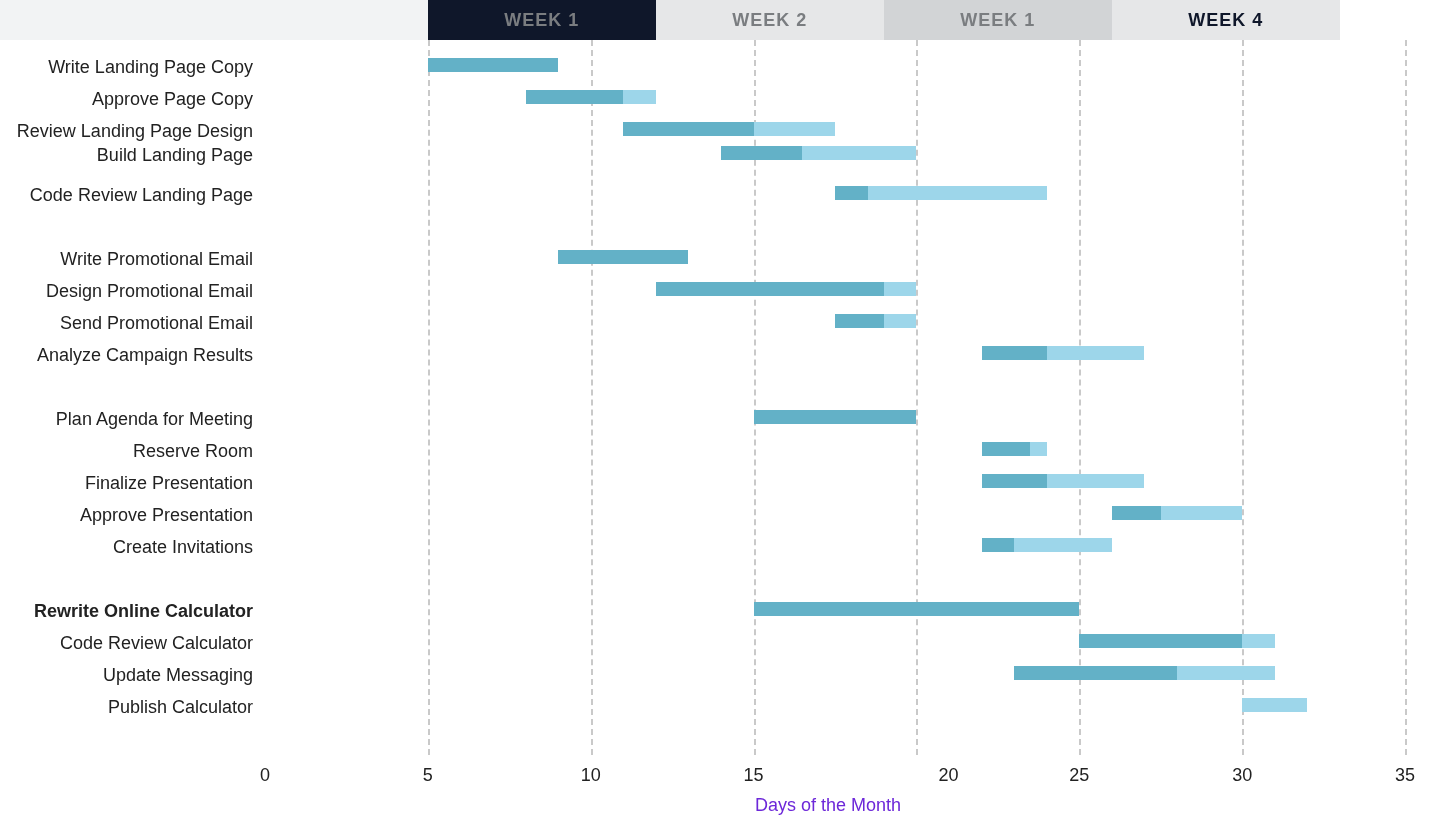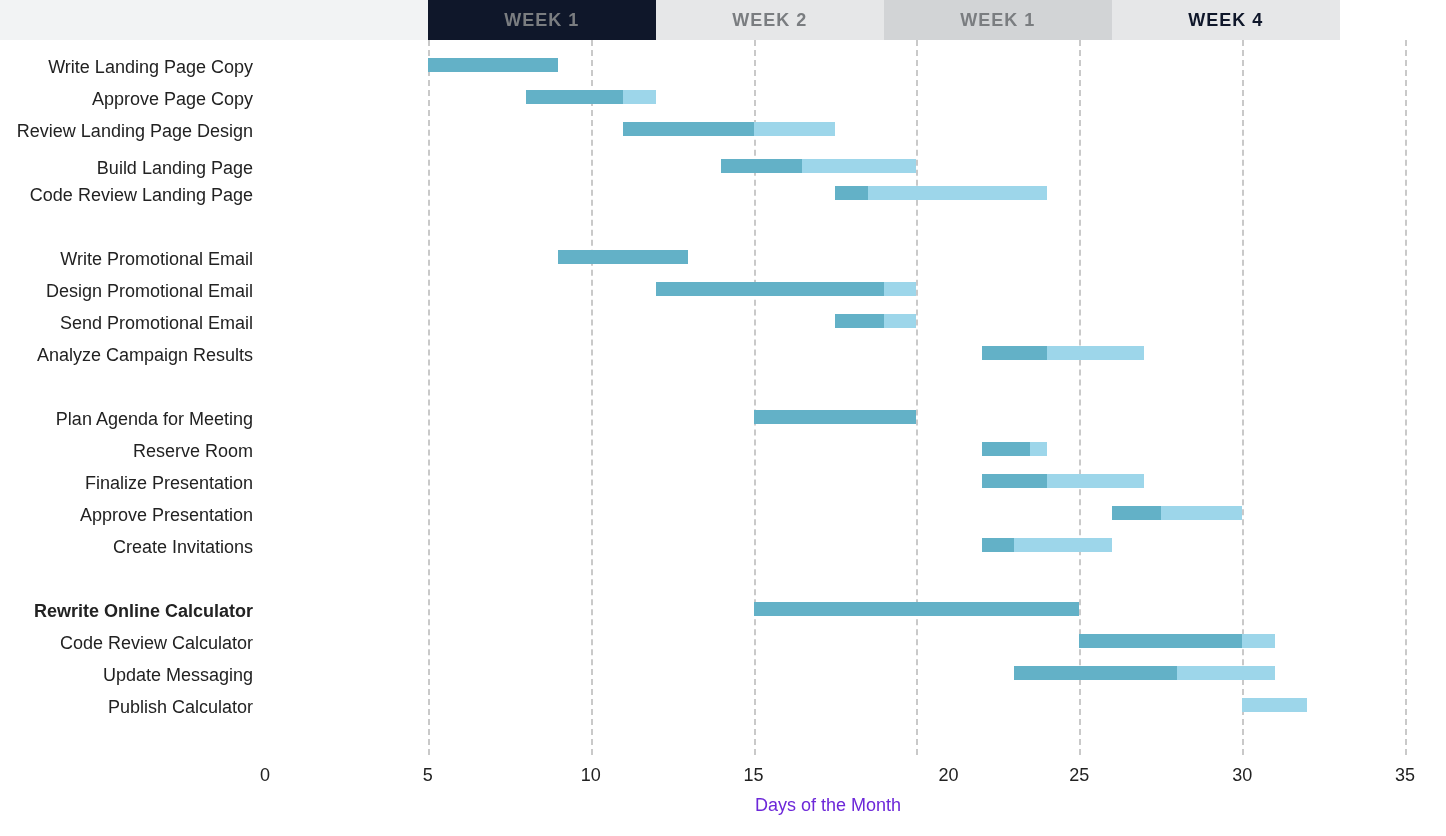--- a/index.html
+++ b/index.html
@@ -113,21 +113,21 @@
         <div class="row" style="top: 32px;">
           <div class="row-label">Approve Page Copy</div>
           <div class="bar-secondary" style="left: 358.286px; width: 32.5714px; height: 14px; background: rgb(157, 214, 234);"></div>
           <div class="bar-primary" style="left: 260.571px; width: 97.7143px; height: 14px; background: rgb(99, 177, 199);"></div>
         </div>
         <div class="row" style="top: 64px;">
           <div class="row-label">Review Landing Page Design</div>
           <div class="bar-secondary" style="left: 488.571px; width: 81.4286px; height: 14px; background: rgb(157, 214, 234);"></div>
           <div class="bar-primary" style="left: 358.286px; width: 130.286px; height: 14px; background: rgb(99, 177, 199);"></div>
         </div>
-        <div class="row" style="top: 101px;">
+        <div class="row" style="top: 88px;">
           <div class="row-label">Build Landing Page</div>
           <div class="bar-secondary" style="left: 537.429px; width: 114px; height: 14px; background: rgb(157, 214, 234);"></div>
           <div class="bar-primary" style="left: 456px; width: 81.4286px; height: 14px; background: rgb(99, 177, 199);"></div>
         </div>
         <div class="row" style="top: 128px;">
           <div class="row-label">Code Review Landing Page</div>
           <div class="bar-secondary" style="left: 602.571px; width: 179.143px; height: 14px; background: rgb(157, 214, 234);"></div>
           <div class="bar-primary" style="left: 570px; width: 32.5714px; height: 14px; background: rgb(99, 177, 199);"></div>
         </div>
         <div class="row" style="top: 192px;">

